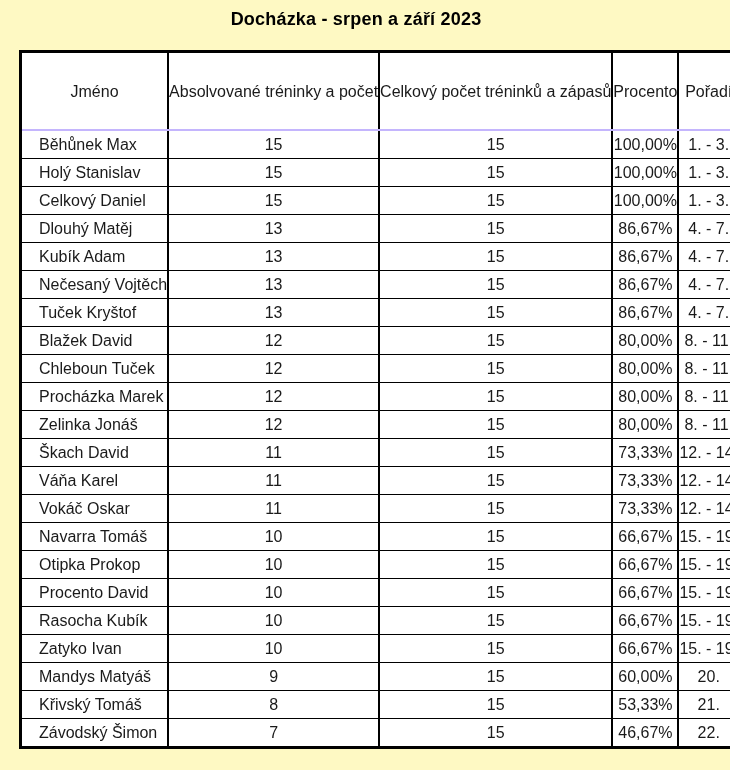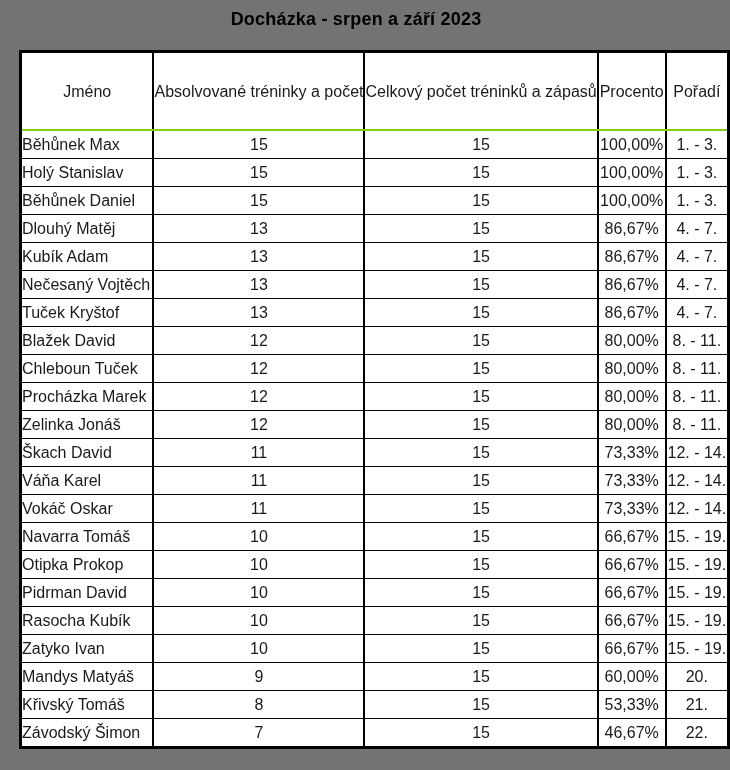--- a/index.html
+++ b/index.html
@@ -4,21 +4,21 @@
 <style>
   html, body {
     margin: 0;
     padding: 0;
     background: #ffffff;
   }
   .page {
     position: relative;
     width: 730px;
     height: 770px;
-    background: #737373;
+    background: #fef9c3;
     font-family: "Liberation Sans", sans-serif;
     color: #1a1a1a;
     overflow: hidden;
   }
   .title {
     position: absolute;
     top: 9px;
     left: 0;
     right: 18px;
     text-align: center;
@@ -47,28 +47,28 @@
     color: #1a1a1a;
     padding: 0;
     vertical-align: middle;
     text-align: center;
     white-space: nowrap;
     overflow: hidden;
   }
   table.attendance thead th {
     height: 76px;
     line-height: 23px;
-    border-bottom: 2px solid #84cc16;
+    border-bottom: 2px solid #c4b5fd;
   }
   table.attendance tbody td {
     height: 27px;
   }
   table.attendance tbody td.c-name {
     text-align: left;
-    padding-left: 0;
+    padding-left: 17px;
   }
 </style>
 </head>
 <body>
 
 <div class="page">
 
   <div class="title">Docházka - srpen a září 2023</div>
 
   <table class="attendance">
@@ -97,21 +97,21 @@
           <td class="c-num">1. - 3.</td>
         </tr>
         <tr>
           <td class="c-name">Holý Stanislav</td>
           <td class="c-num">15</td>
           <td class="c-num">15</td>
           <td class="c-num">100,00%</td>
           <td class="c-num">1. - 3.</td>
         </tr>
         <tr>
-          <td class="c-name">Běhůnek Daniel</td>
+          <td class="c-name">Celkový Daniel</td>
           <td class="c-num">15</td>
           <td class="c-num">15</td>
           <td class="c-num">100,00%</td>
           <td class="c-num">1. - 3.</td>
         </tr>
         <tr>
           <td class="c-name">Dlouhý Matěj</td>
           <td class="c-num">13</td>
           <td class="c-num">15</td>
           <td class="c-num">86,67%</td>
@@ -195,21 +195,21 @@
           <td class="c-num">15. - 19.</td>
         </tr>
         <tr>
           <td class="c-name">Otipka Prokop</td>
           <td class="c-num">10</td>
           <td class="c-num">15</td>
           <td class="c-num">66,67%</td>
           <td class="c-num">15. - 19.</td>
         </tr>
         <tr>
-          <td class="c-name">Pidrman David</td>
+          <td class="c-name">Procento David</td>
           <td class="c-num">10</td>
           <td class="c-num">15</td>
           <td class="c-num">66,67%</td>
           <td class="c-num">15. - 19.</td>
         </tr>
         <tr>
           <td class="c-name">Rasocha Kubík</td>
           <td class="c-num">10</td>
           <td class="c-num">15</td>
           <td class="c-num">66,67%</td>

